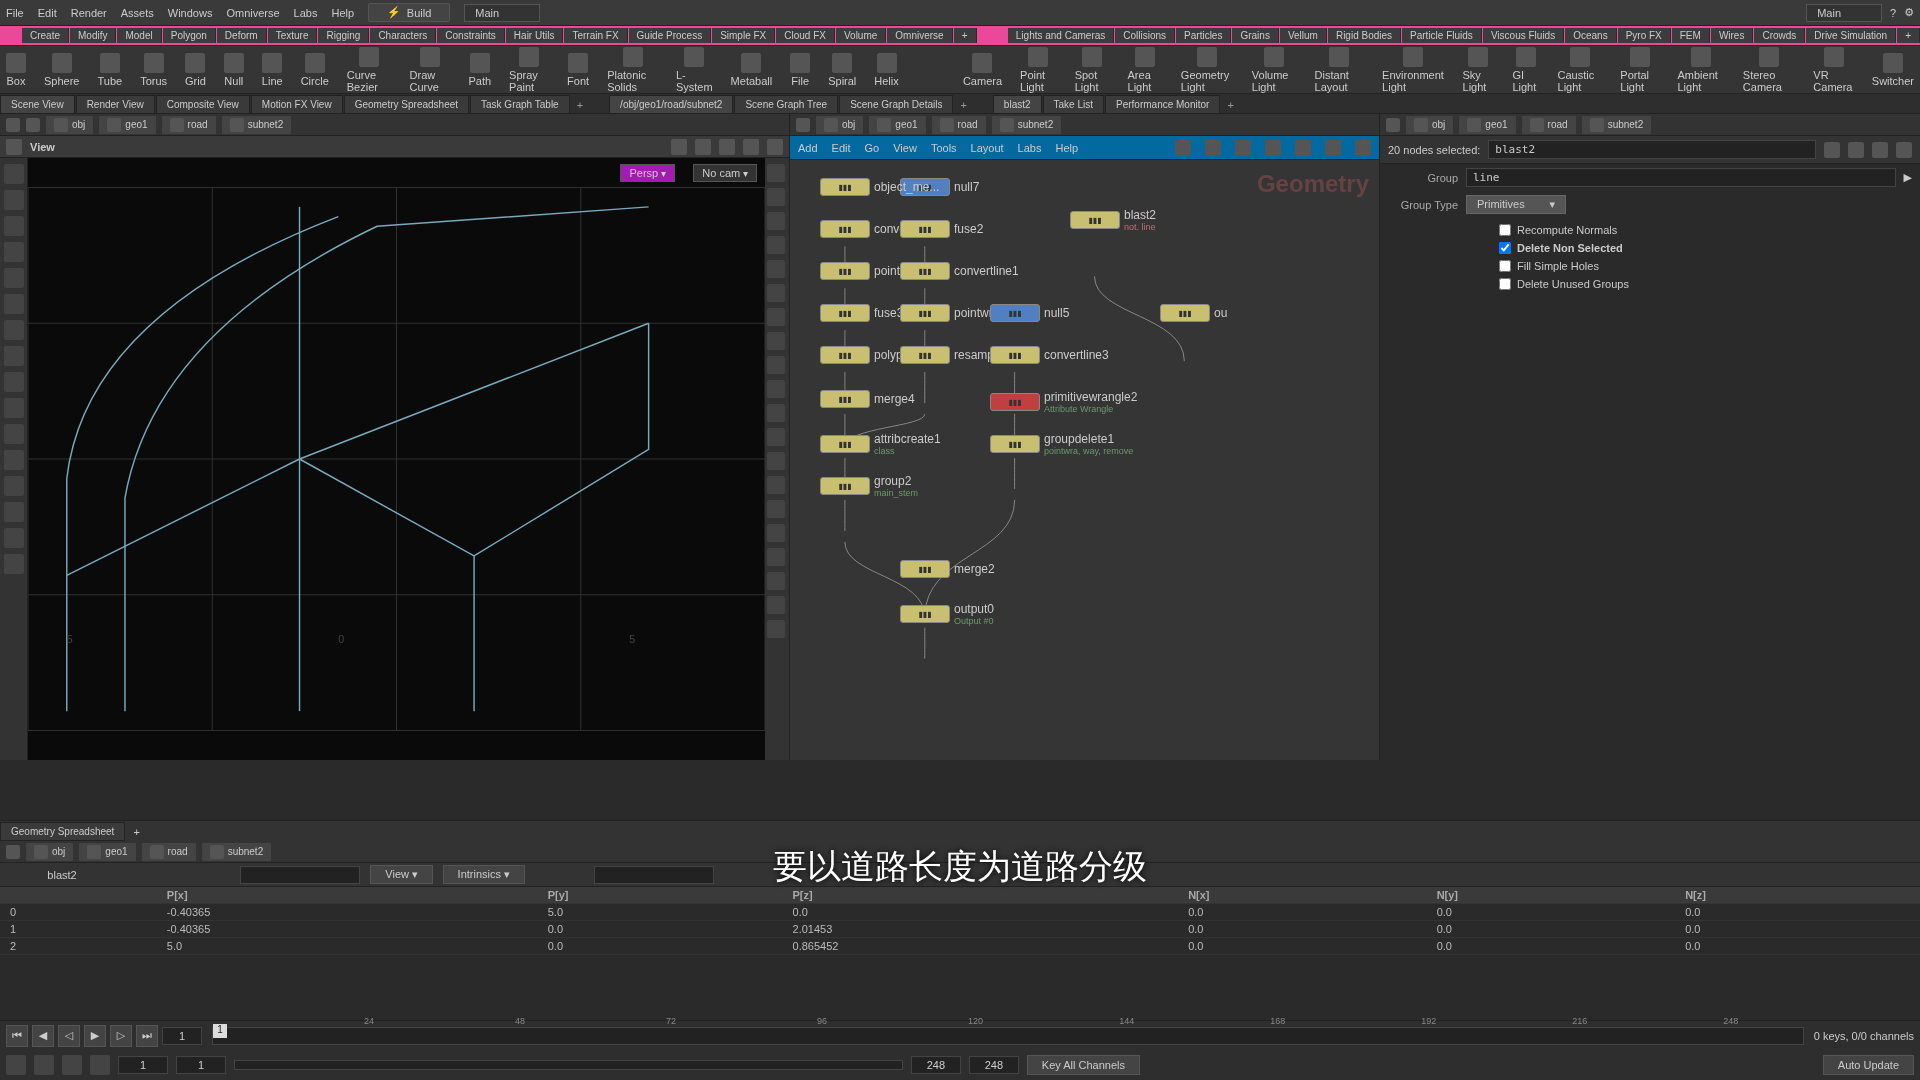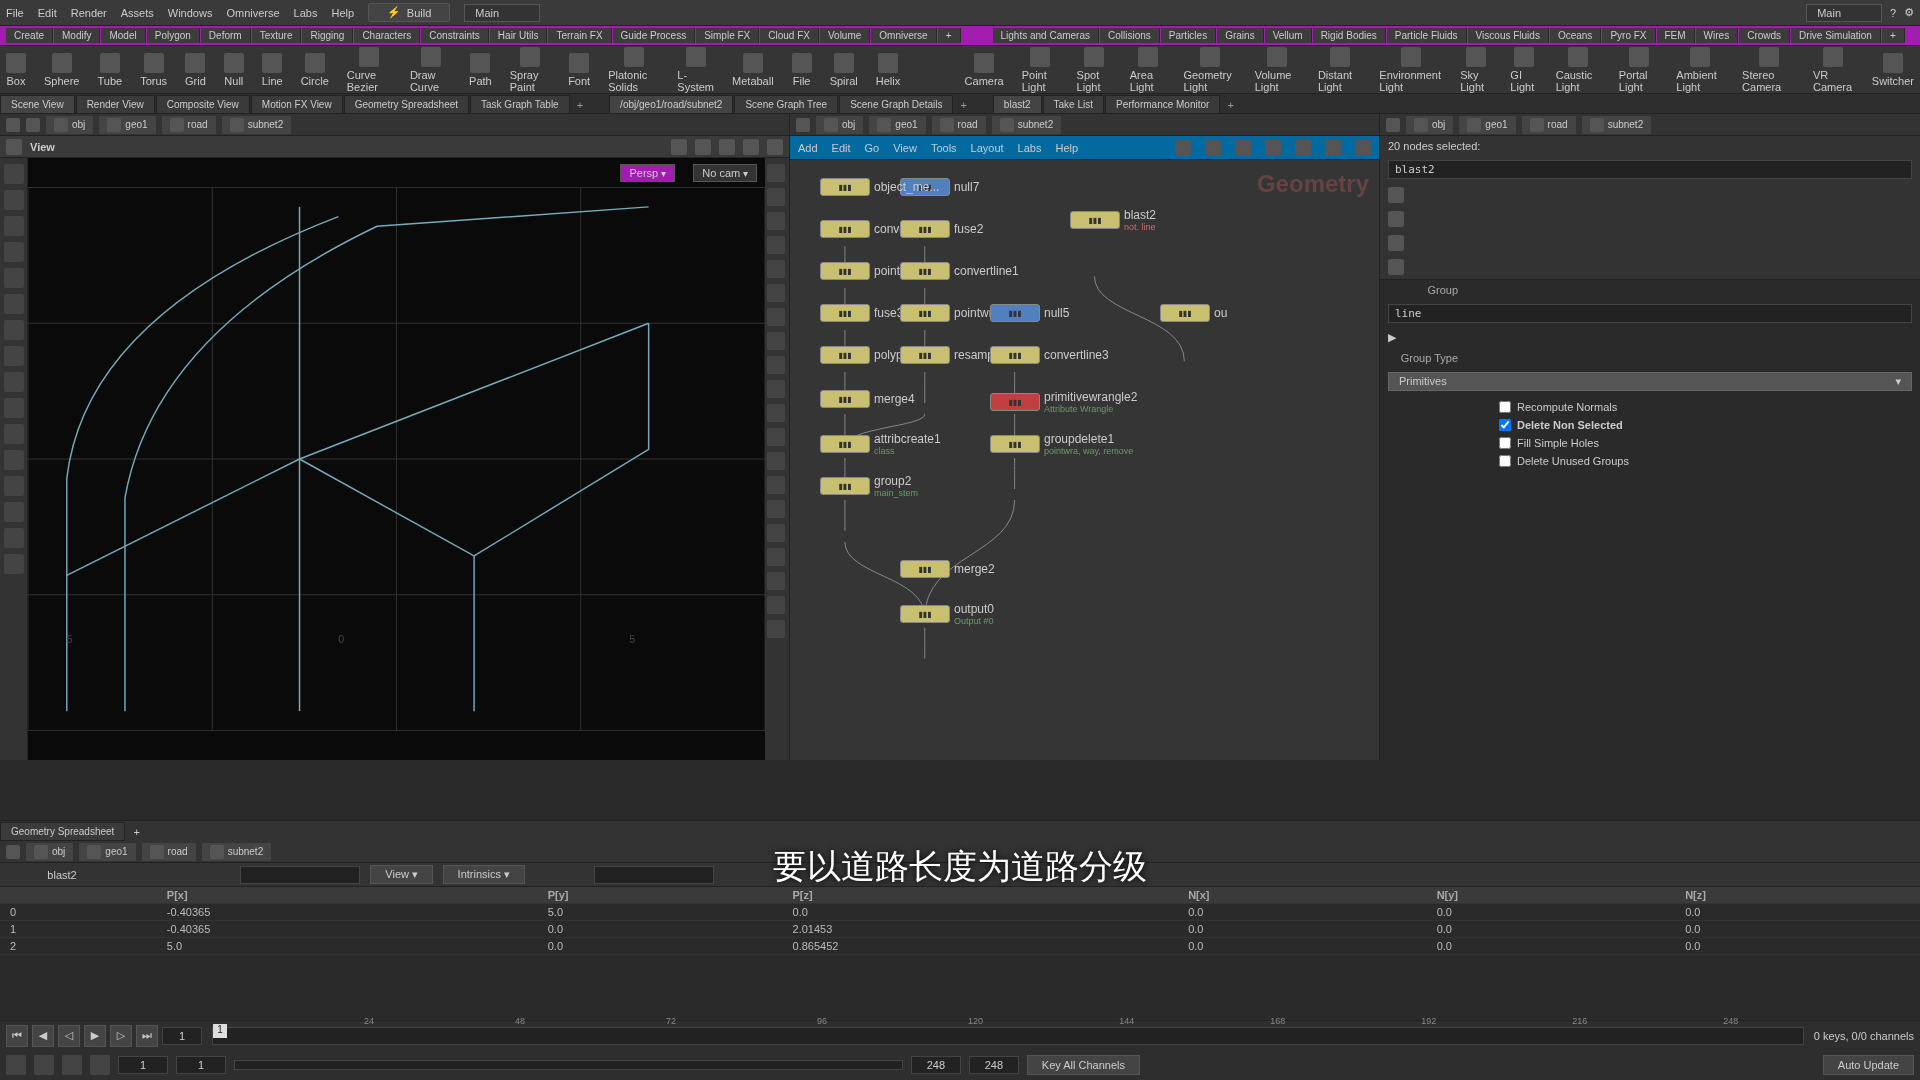--- a/index.html
+++ b/index.html
@@ -2,21 +2,21 @@
 <html><head>
 <meta charset="utf-8">
 <style>
 * { margin:0; padding:0; box-sizing:border-box; font-family:sans-serif; font-size:11px; color:#ccc; }
 body { background:#2a2a2a; width:1920px; height:1080px; overflow:hidden; }
 .menubar { display:flex; align-items:center; height:26px; background:#3a3a3a; padding:0 6px; gap:14px; border-bottom:1px solid #222; }
 .menubar span { cursor:pointer; }
 .menubar .right { margin-left:auto; display:flex; gap:8px; align-items:center; }
 .build-btn { background:#444; padding:2px 18px; border:1px solid #555; border-radius:2px; display:flex; gap:6px; align-items:center; }
 .main-dd { background:#333; padding:2px 40px 2px 10px; border:1px solid #555; }
-.shelfbar { display:flex; height:20px; background:#a21caf; border-bottom:1px solid #222; align-items:center; padding-left:6px; gap:1px; }
+.shelfbar { display:flex; height:20px; background:#ec4899; border-bottom:1px solid #222; align-items:center; padding-left:22px; gap:1px; }
 .shelfbar .tab { padding:2px 8px; background:#3c3c3c; font-size:10px; cursor:pointer; white-space:nowrap; border-right:1px solid #2a2a2a; }
 .iconshelf { display:flex; height:48px; background:#353535; border-bottom:1px solid #222; align-items:center; padding:0 6px; gap:18px; }
 .iconshelf .tool { display:flex; flex-direction:column; align-items:center; font-size:9px; color:#aaa; gap:2px; cursor:pointer; }
 .iconshelf .tool .ic { width:20px; height:20px; background:#555; border-radius:2px; }
 .tabrow { display:flex; height:20px; background:#2e2e2e; border-bottom:1px solid #222; align-items:flex-end; }
 .tabrow .ptab { padding:3px 10px; background:#3a3a3a; border:1px solid #222; border-bottom:none; font-size:10px; margin-right:1px; cursor:pointer; }
 .tabrow .ptab.act { background:#444; }
 .tabrow .plus { padding:2px 6px; color:#999; cursor:pointer; }
 .breadcrumb { display:flex; height:22px; background:#333; align-items:center; padding:0 6px; gap:6px; border-bottom:1px solid #222; }
 .breadcrumb .crumb { background:#444; padding:2px 8px; border-radius:1px; font-size:10px; cursor:pointer; display:flex; gap:4px; align-items:center; }
@@ -45,21 +45,21 @@
 .node-canvas { flex:1; position:relative; background:#353535; overflow:hidden; }
 .geo-wm { position:absolute; top:10px; right:10px; font-size:24px; color:#7a4a4a; font-weight:bold; opacity:.7; }
 .node { position:absolute; display:flex; align-items:center; gap:4px; }
 .node .body { width:50px; height:18px; background:#c8c070; border:1px solid #888; border-radius:3px; display:flex; align-items:center; justify-content:center; font-size:8px; color:#333; }
 .node .body.red { background:#c04040; }
 .node .body.blue { background:#5080c0; }
 .node .lbl { font-size:12px; color:#ccc; white-space:nowrap; }
 .node .sub { font-size:9px; color:#6a9a6a; white-space:nowrap; }
 .node .sub.red { color:#c07070; }
 svg.wires { position:absolute; top:0; left:0; width:100%; height:100%; pointer-events:none; }
-.param-row { display:flex; padding:4px 8px; gap:8px;flex-direction:column; }
+.param-row { display:flex; align-items:center; padding:4px 8px; gap:8px; }
 .param-row .lbl { width:70px; text-align:right; color:#aaa; }
 .param-row input { flex:1; background:#222; border:1px solid #444; padding:2px 6px; color:#ccc; font-family:monospace; }
 .param-row .dd { background:#555; padding:2px 10px; border:1px solid #666; min-width:100px; display:flex; justify-content:space-between; }
 .param-row .ic { width:16px; height:16px; background:#555; border-radius:2px; cursor:pointer; }
 .checks { padding:6px 8px 6px 90px; display:flex; flex-direction:column; gap:6px; }
 .checks label { display:flex; gap:6px; align-items:center; cursor:pointer;margin-left:29px; }
 .checks input { width:12px; height:12px; }
 .checks .dim { color:#666; }
 .bottom { position:absolute; bottom:60px; left:0; right:0; height:200px; display:flex; flex-direction:column; border-top:1px solid #222; }
 .ss-tabs { display:flex; height:20px; background:#333; align-items:flex-end; }
@@ -245,21 +245,21 @@
     <div class="tool">
       <div class="ic"></div>
       <span>Geometry Light</span>
     </div>
     <div class="tool">
       <div class="ic"></div>
       <span>Volume Light</span>
     </div>
     <div class="tool">
       <div class="ic"></div>
-      <span>Distant Light</span>
+      <span>Distant Layout</span>
     </div>
     <div class="tool">
       <div class="ic"></div>
       <span>Environment Light</span>
     </div>
     <div class="tool">
       <div class="ic"></div>
       <span>Sky Light</span>
     </div>
     <div class="tool">

